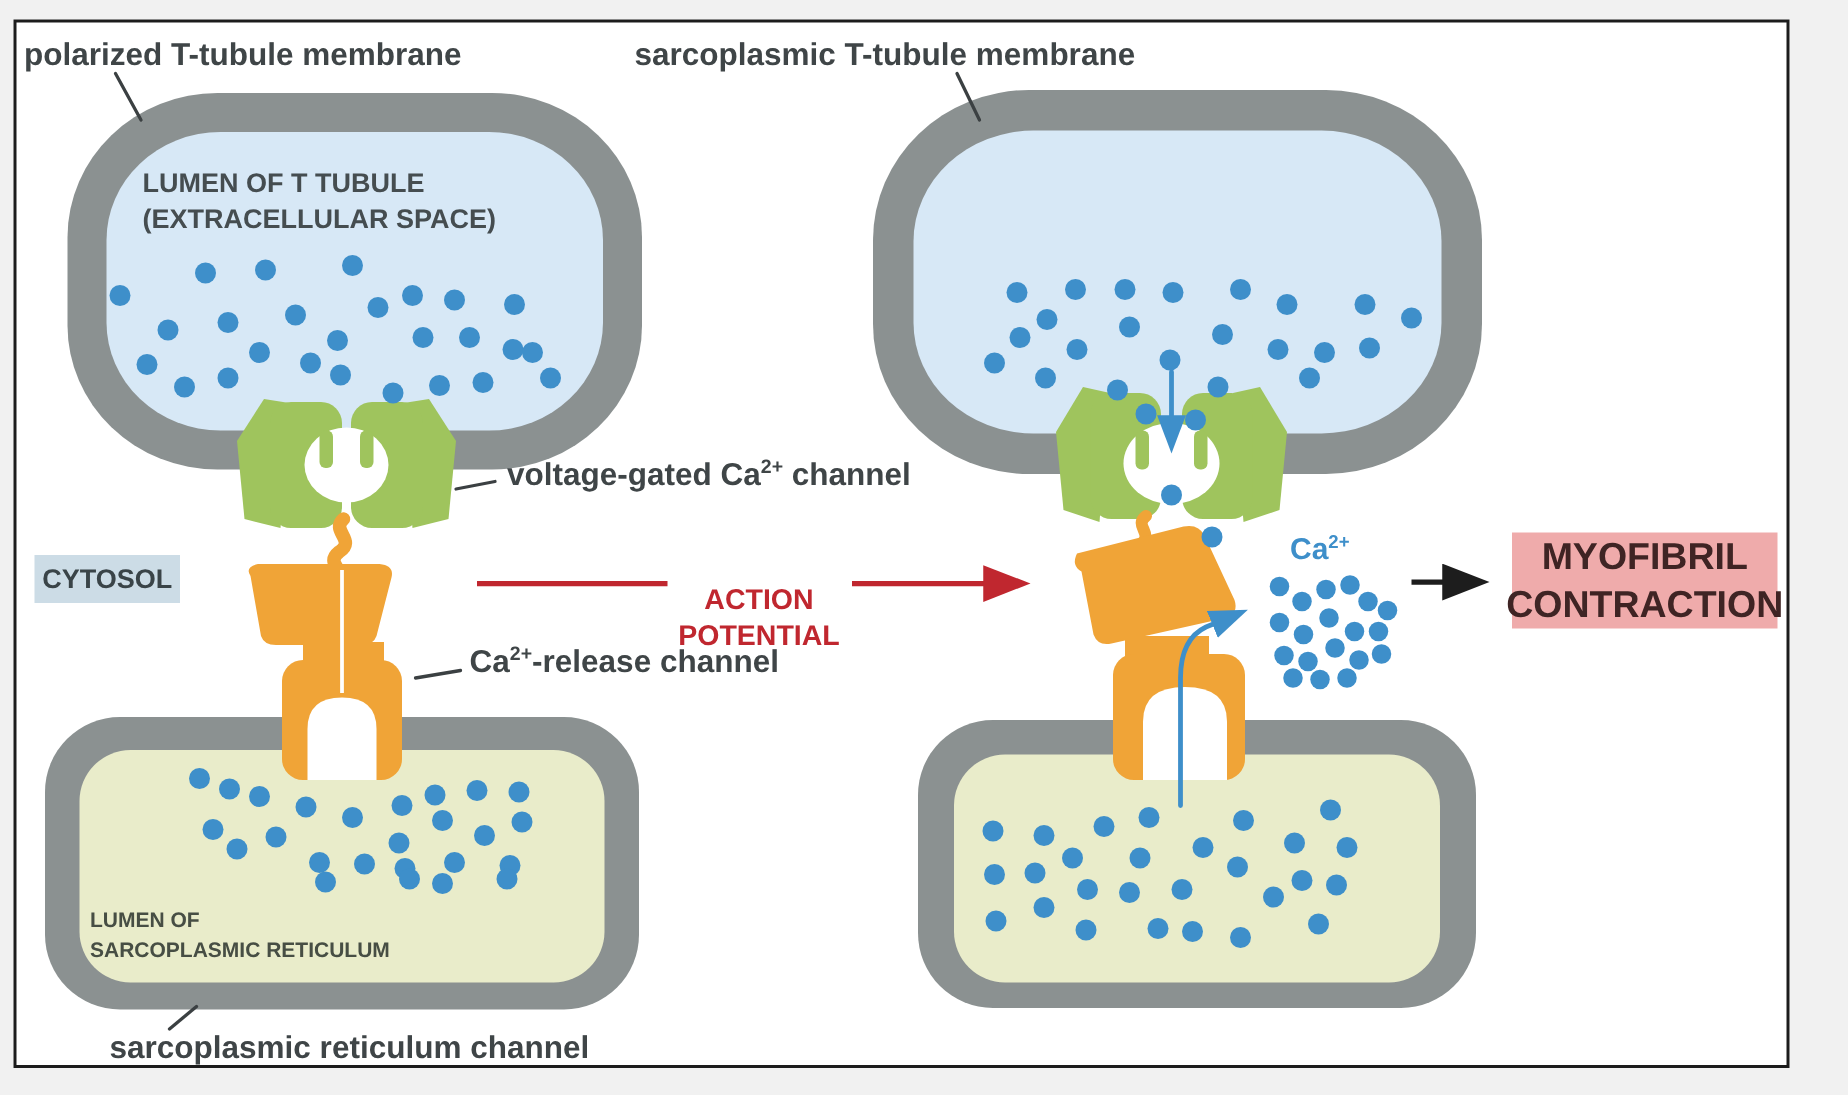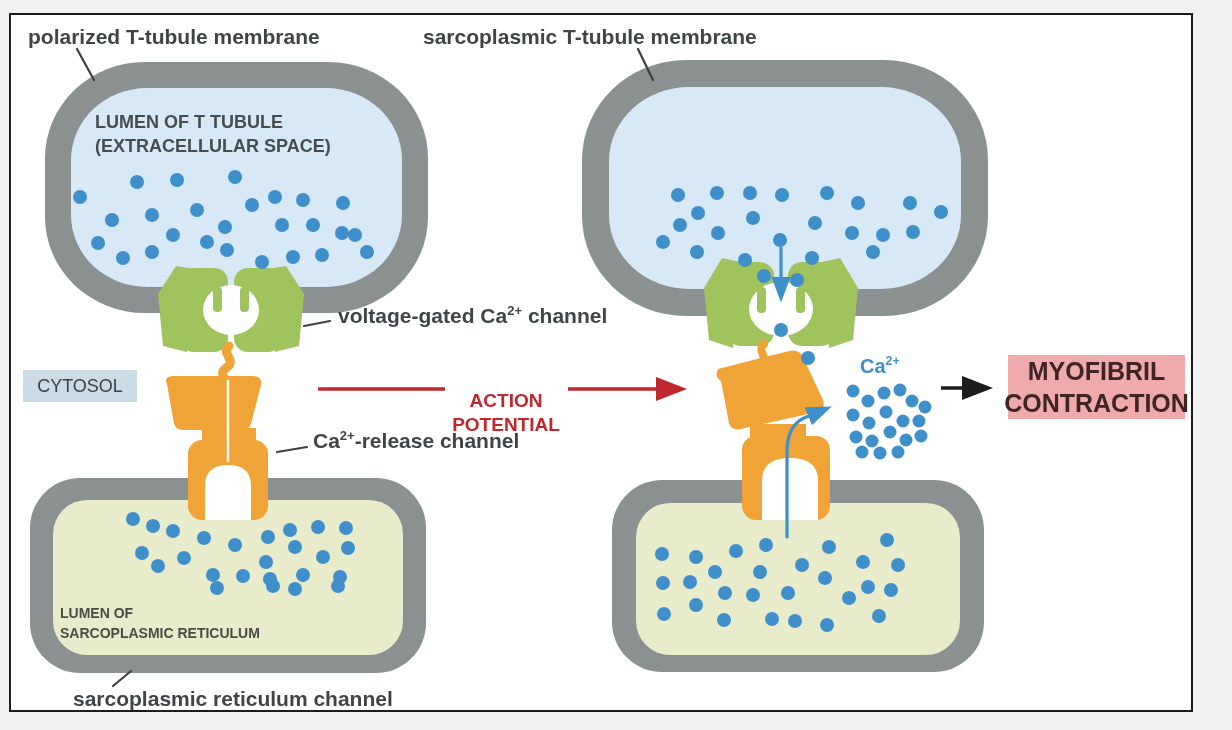--- a/index.html
+++ b/index.html
@@ -17,24 +17,24 @@
   .frame{
     position:absolute;left:9px;top:13px;width:1180px;height:695px;
     background:#ffffff;border:2px solid var(--frame-black);
   }
   svg.scene{position:absolute;left:0;top:0;width:1232px;height:730px;}
   .lbl{position:absolute;color:var(--label-dark);font-size:21px;font-weight:600;white-space:pre-line;line-height:1.25;}
   .caps{font-weight:700;}
   .lbl sup{font-size:0.62em;font-weight:700;vertical-align:super;letter-spacing:0;}
   .lumen-t{left:95px;top:110px;font-size:18px;line-height:1.35;color:#454d50;}
   .lumen-sr{left:60px;top:604px;font-size:14px;line-height:1.4;color:#474e44;}
-  .polarized{left:28px;top:24px;text-align:right;}
+  .polarized{left:16px;top:24px;text-align:right;}
   .depolarized{left:423px;top:24px;}
-  .cytosol{left:23px;top:370px;width:114px;height:32px;background:var(--cytosol-box-blue);
-    color:#3a4448;font-size:18px;font-weight:400;text-align:center;line-height:32px;}
+  .cytosol{left:23px;top:370px;width:97px;height:32px;background:var(--cytosol-box-blue);
+    color:#3a4448;font-size:18px;font-weight:700;text-align:center;line-height:32px;}
   .voltage{left:338px;top:303px;}
   .carel{left:313px;top:428px;}
   .ap{left:440px;top:362px;width:132px;text-align:center;color:var(--action-potential-red);
     font-size:19px;font-weight:700;line-height:1.26;margin-top:27px;}
   .caion{left:860px;top:354px;color:var(--ion-blue);font-size:20px;font-weight:600;}
   .myofibril{left:1008px;top:355px;width:177px;height:64px;background:var(--myofibril-box-pink);
     color:var(--myofibril-text);font-size:25px;font-weight:700;text-align:center;
     display:flex;align-items:center;justify-content:center;line-height:1.3;}
   .srmem{left:73px;top:686px;}
   .mem{fill:var(--membrane-gray);}

